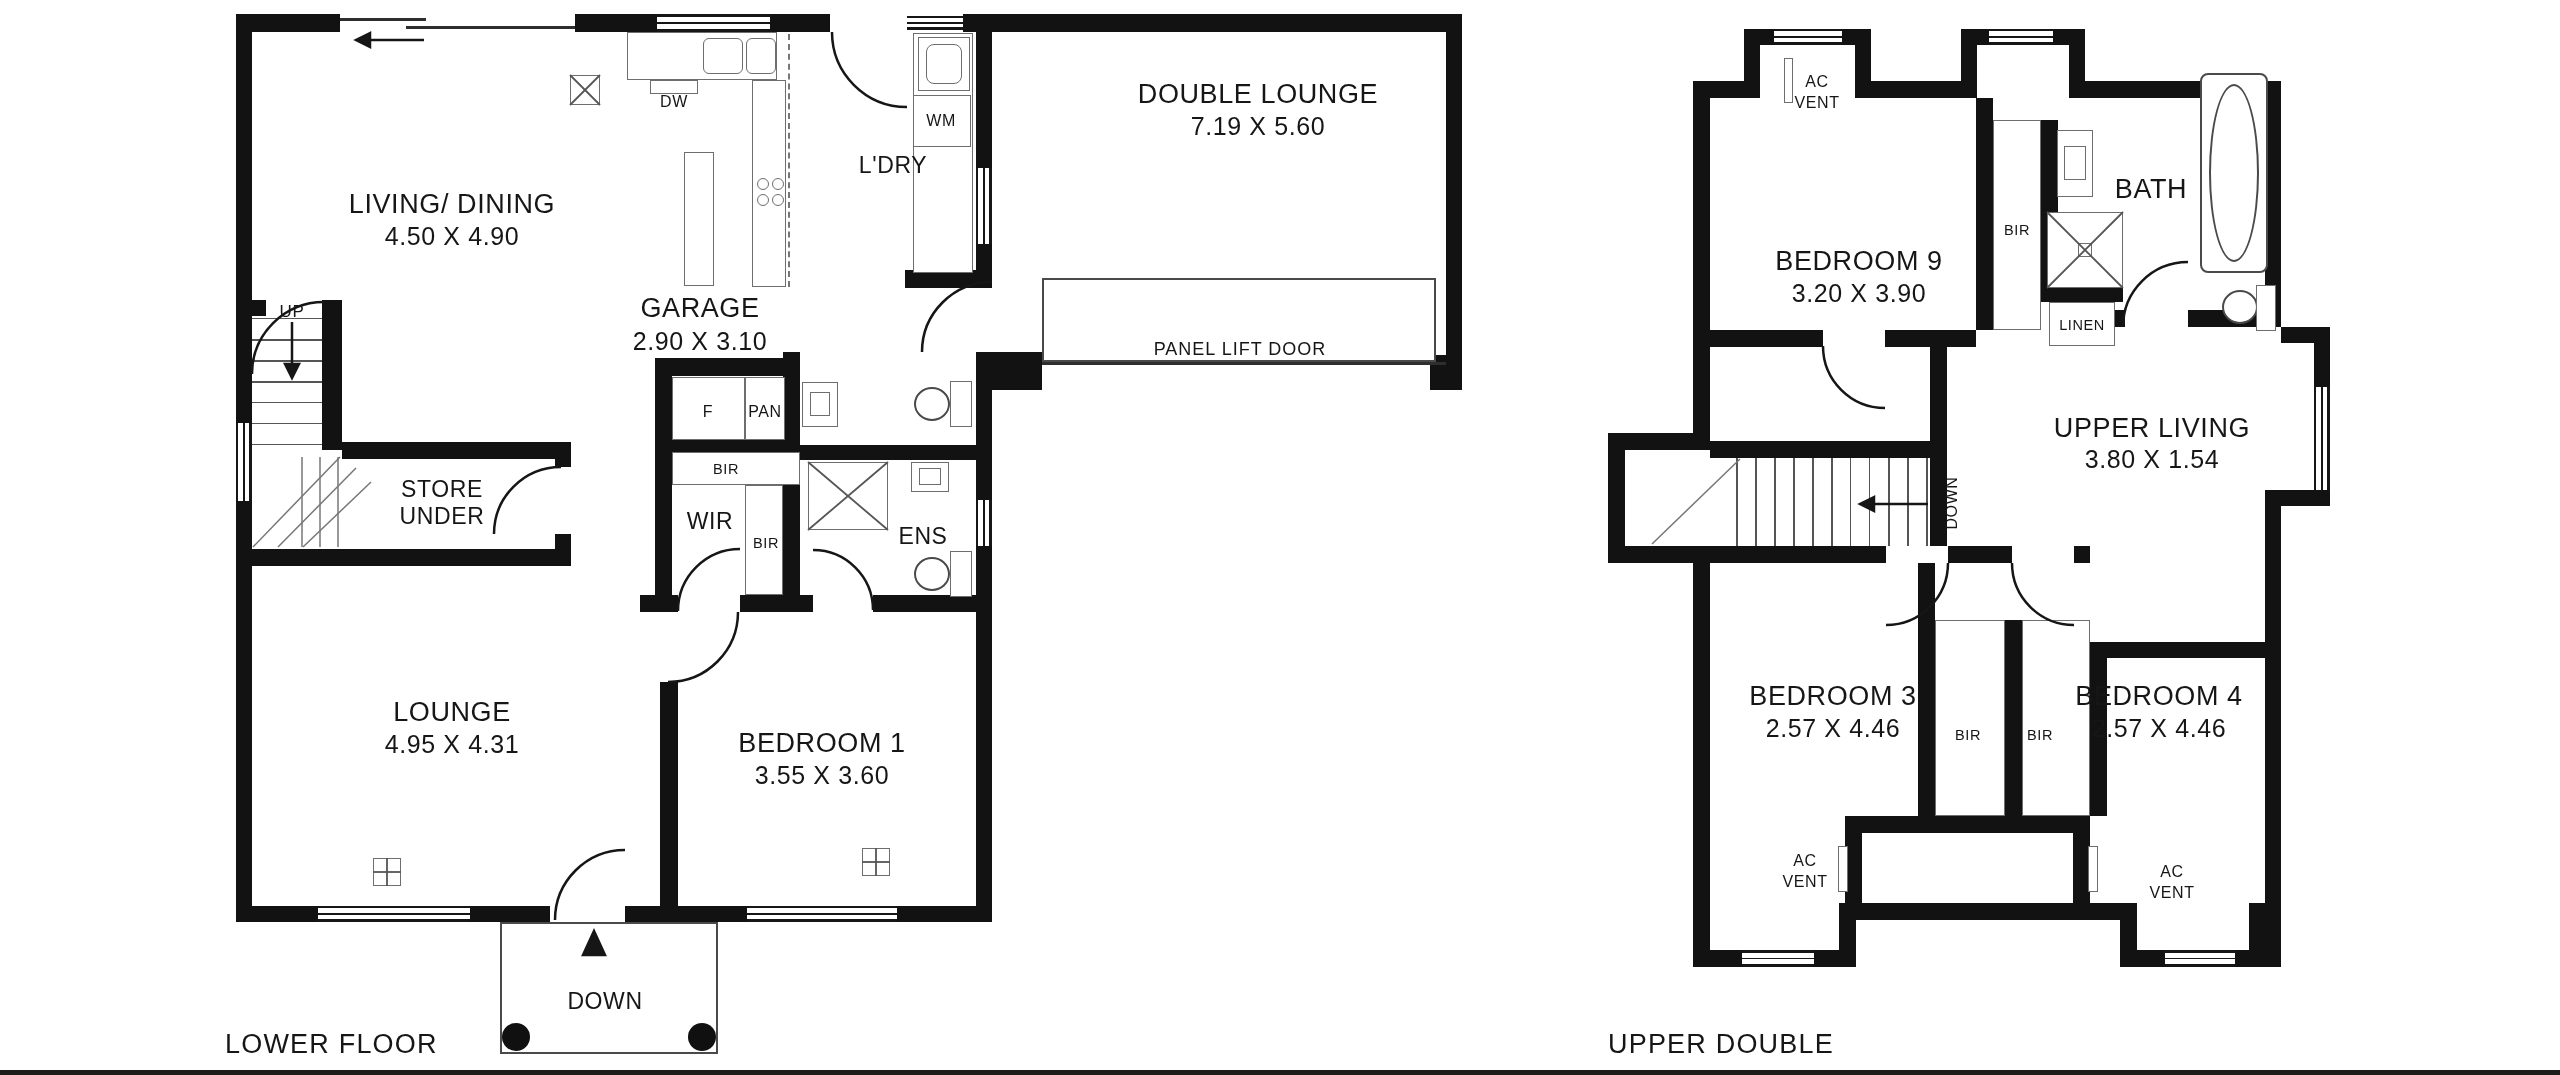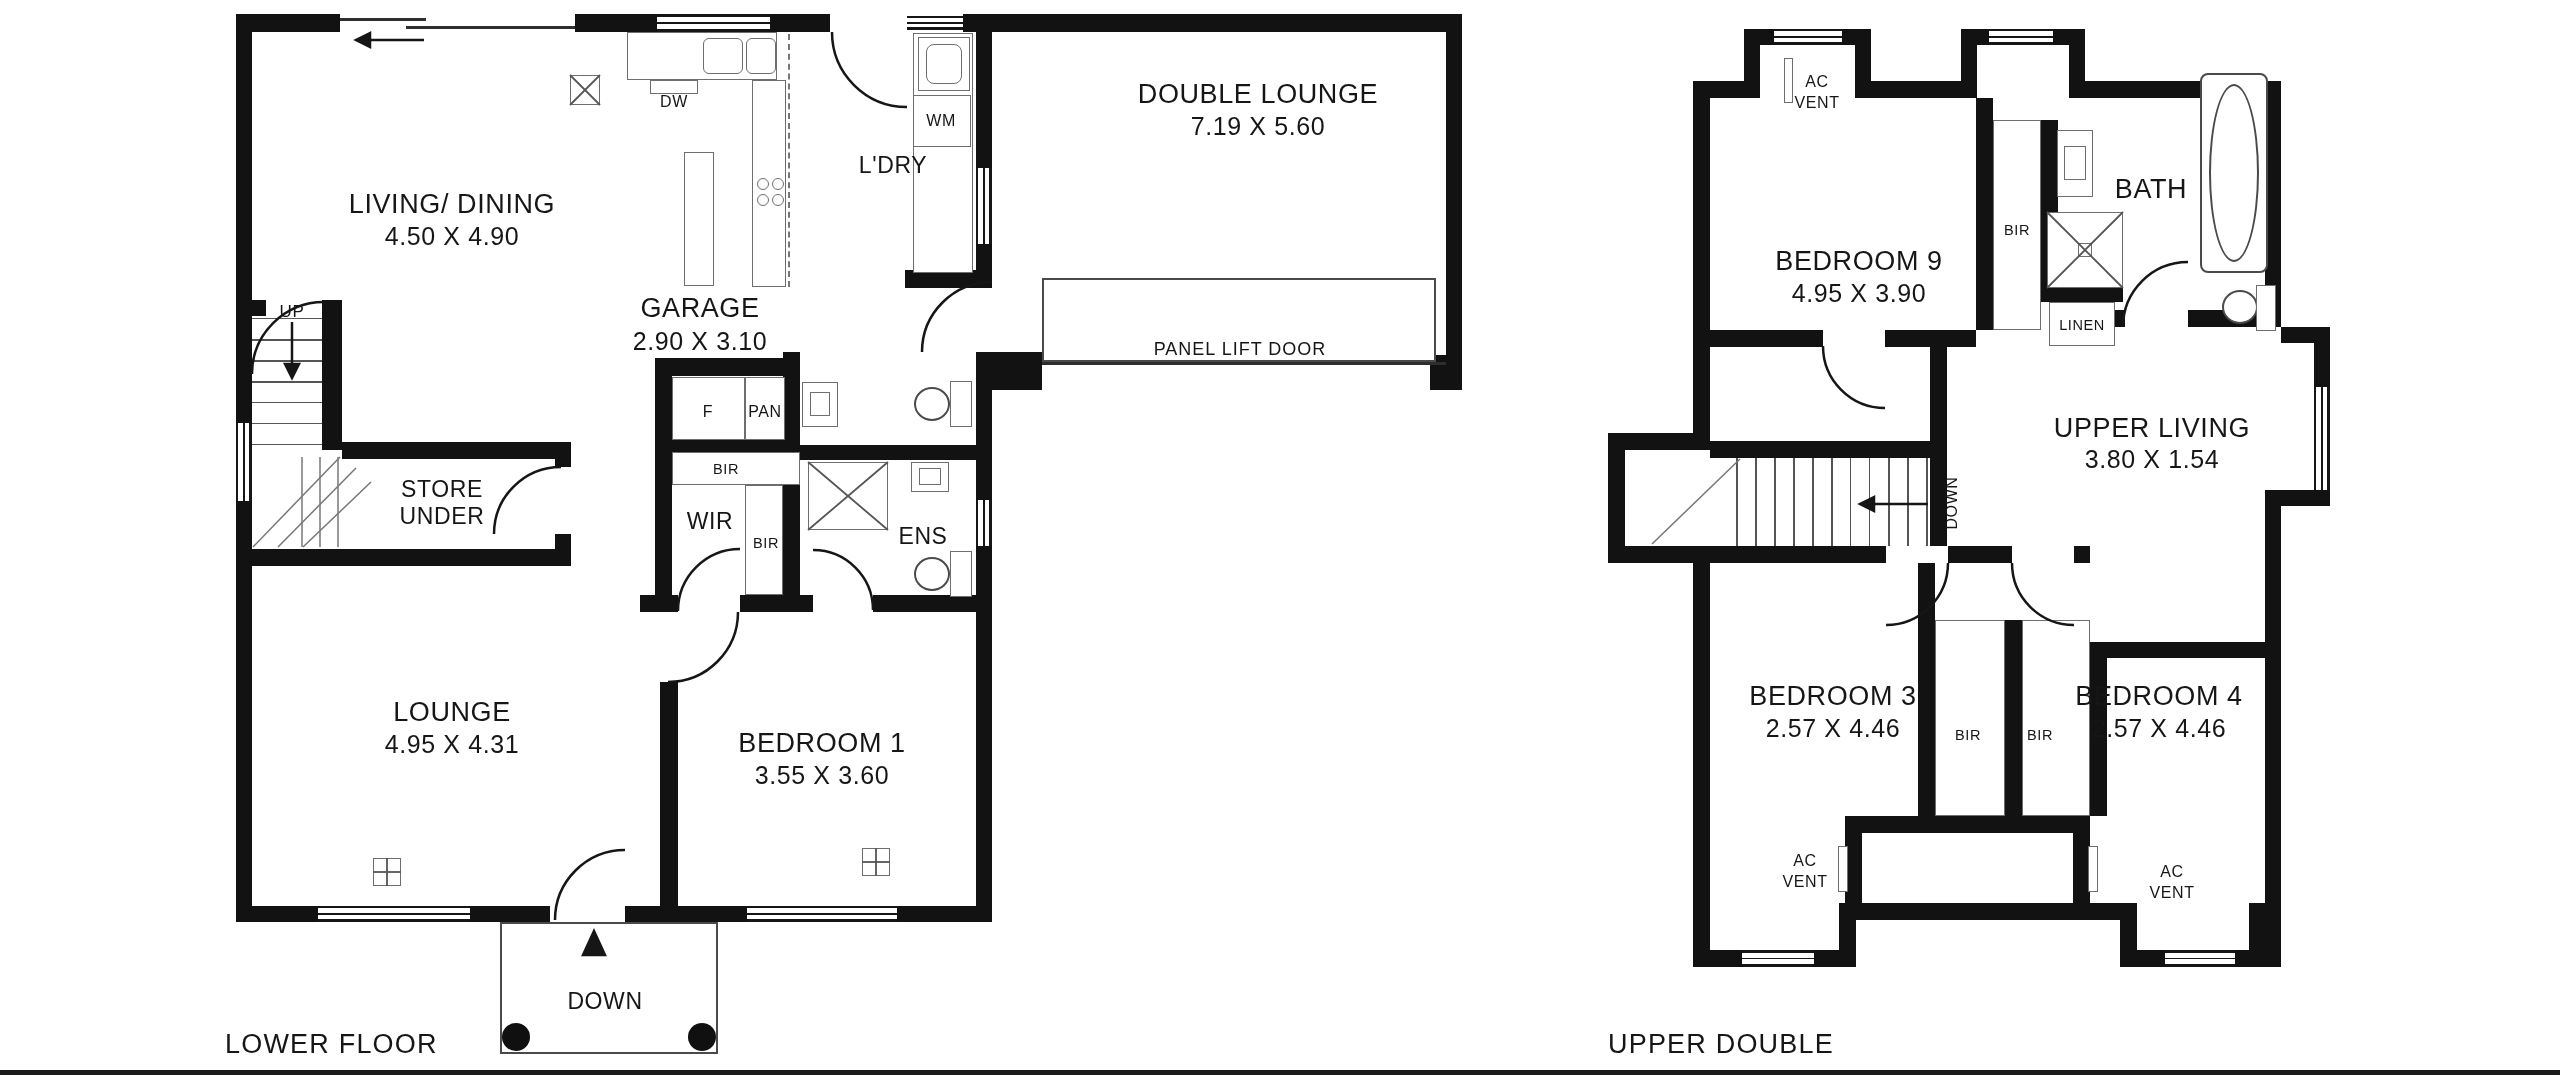--- a/index.html
+++ b/index.html
@@ -268,21 +268,21 @@
   <div class="lbl xs" style="left:766px;top:543px">BIR</div>
   <div class="lbl md" style="left:923px;top:536px">ENS</div>
   <div class="lbl rn" style="left:452px;top:712px">LOUNGE</div>
   <div class="lbl dim" style="left:452px;top:744px">4.95 X 4.31</div>
   <div class="lbl rn" style="left:822px;top:743px">BEDROOM 1</div>
   <div class="lbl dim" style="left:822px;top:775px">3.55 X 3.60</div>
   <div class="lbl md" style="left:605px;top:1001px">DOWN</div>
   <div class="title" style="left:225px;top:1044px">LOWER FLOOR</div>
 
   <div class="lbl rn" style="left:1859px;top:261px">BEDROOM 9</div>
-  <div class="lbl dim" style="left:1859px;top:293px">4.95 X 3.90</div>
+  <div class="lbl dim" style="left:1859px;top:293px">3.20 X 3.90</div>
   <div class="lbl xs" style="left:2017px;top:230px">BIR</div>
   <div class="lbl rn" style="left:2151px;top:189px">BATH</div>
   <div class="lbl xs" style="left:2082px;top:325px">LINEN</div>
   <div class="lbl sm" style="left:1817px;top:82px">AC</div>
   <div class="lbl sm" style="left:1817px;top:103px">VENT</div>
   <div class="lbl rn" style="left:2152px;top:428px">UPPER LIVING</div>
   <div class="lbl dim" style="left:2152px;top:459px">3.80 X 1.54</div>
   <div class="lbl sm rot" style="left:1952px;top:503px">DOWN</div>
   <div class="lbl rn" style="left:1833px;top:696px">BEDROOM 3</div>
   <div class="lbl dim" style="left:1833px;top:728px">2.57 X 4.46</div>

